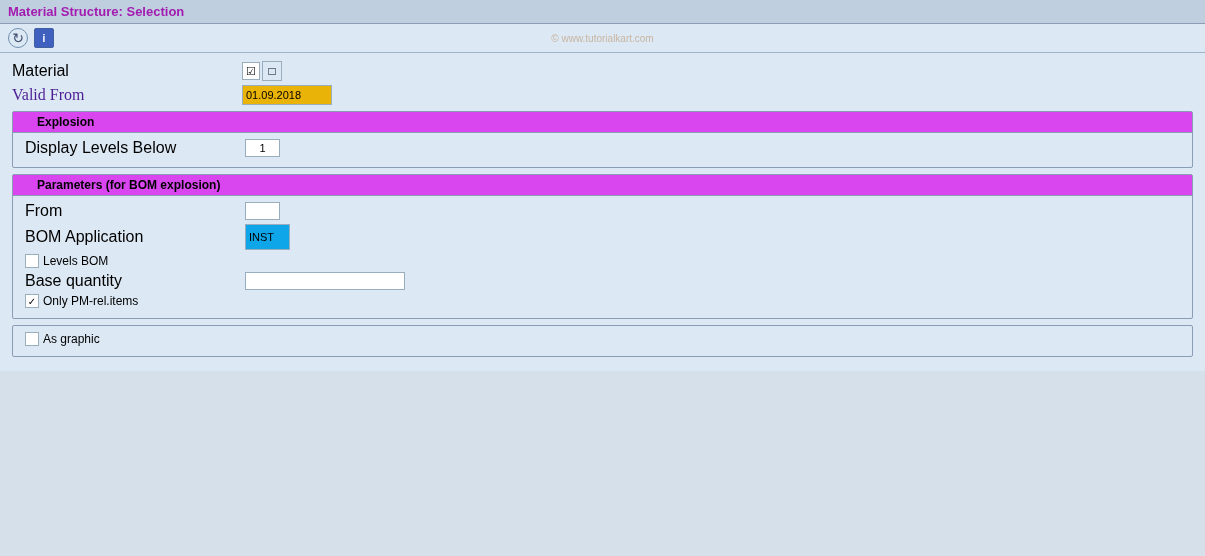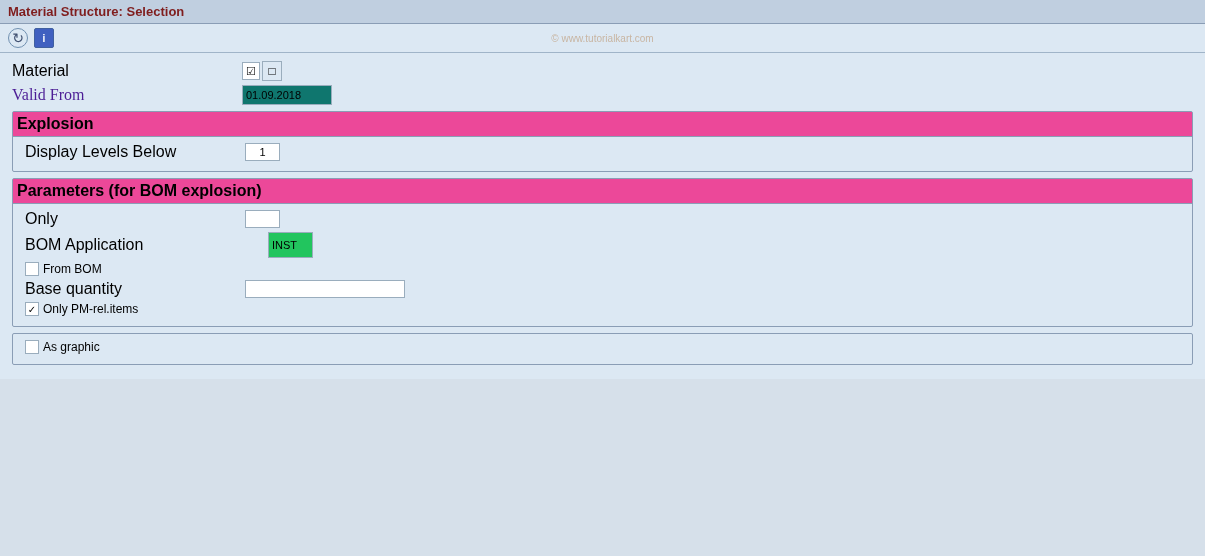--- a/index.html
+++ b/index.html
@@ -16,21 +16,21 @@
       height: 556px;
       overflow: hidden;
     }
 
     .title-bar {
       background: #c0cfe0;
       border-bottom: 1px solid #8a9db5;
       padding: 4px 8px;
       font-weight: bold;
       font-size: 13px;
-      color: #7f1d1d;
+      color: #a21caf;
     }
 
     .toolbar {
       background: #dce8f3;
       border-bottom: 1px solid #a0b4c8;
       padding: 4px 8px;
       display: flex;
       align-items: center;
       gap: 6px;
       position: relative;
@@ -89,21 +89,21 @@
       font-size: 16px;
     }
 
     .field-label.blue {
       color: #4c1d95;
       font-family: Liberation Serif, serif;
     }
 
     .field-input {
       border: 1px solid #9aadbd;
-      background: #0f766e;
+      background: #eab308;
       height: 20px;
       font-size: 11px;
       padding: 1px 3px;
     }
 
     .material-input-wrap {
       display: flex;
       align-items: center;
       gap: 2px;
     }
@@ -132,25 +132,25 @@
     }
 
     .section-box {
       border: 1px solid #8a9db5;
       background: #dce8f3;
       margin: 6px 0;
       border-radius: 2px;
     }
 
     .section-header {
-      background: #ec4899;
+      background: #d946ef;
       border-bottom: 1px solid #8a9db5;
-      padding: 3px 4px;
+      padding: 3px 24px;
       font-weight: bold;
-      font-size: 16px;
+      font-size: 12px;
       color: #000;
     }
 
     .section-body {
       padding: 6px 12px;
     }
 
     .inline-input {
       border: 1px solid #9aadbd;
       background: white;
@@ -174,26 +174,25 @@
       border: 1px solid #9aadbd;
       background: white;
       height: 18px;
       width: 35px;
       font-size: 11px;
       padding: 1px 3px;
     }
 
     .bom-app-input {
       border: 1px solid #9aadbd;
-      background: #22c55e;
+      background: #0ea5e9;
       height: 18px;
       width: 45px;
       font-size: 11px;
       padding: 12px 3px;
-      margin-left: 23px;
     }
 
     .checkbox-row {
       display: flex;
       align-items: center;
       gap: 4px;
       margin-bottom: 4px;
     }
 
     .checkbox-field {
@@ -259,32 +258,32 @@
         <input class="inline-input" type="text" value="1" style="">
       </div>
     </div>
   </div>
 
   <div class="section-box">
     <div class="section-header">Parameters (for BOM explosion)</div>
     <div class="section-body">
 
       <div class="field-row">
-        <span class="field-label">Only</span>
+        <span class="field-label">From</span>
         <input class="small-input" type="text" value="" style="">
       </div>
 
       <div class="field-row">
         <span class="field-label">BOM Application</span>
         <input class="bom-app-input" type="text" value="INST" style="">
       </div>
 
       <div class="checkbox-row">
         <div class="checkbox-field"></div>
-        <span>From BOM</span>
+        <span>Levels BOM</span>
       </div>
 
       <div class="field-row">
         <span class="field-label">Base quantity</span>
         <input class="wide-input" type="text" value="" style="">
       </div>
 
 
       <div class="checkbox-row">
         <div class="checkbox-field checked">✓</div>

